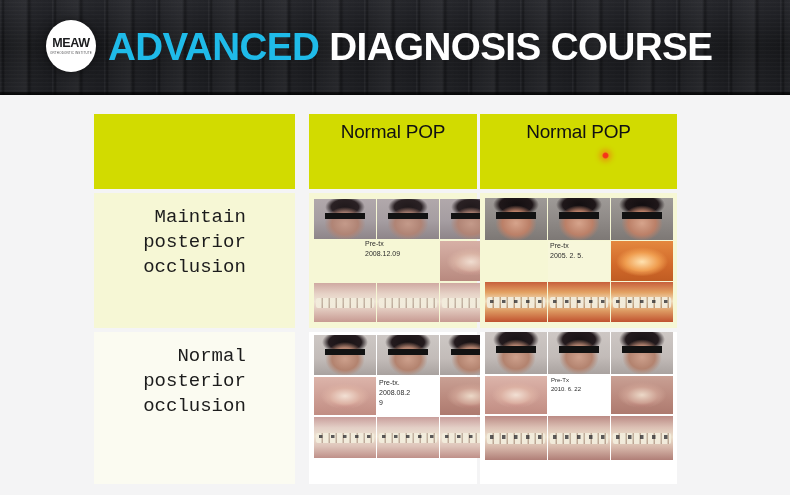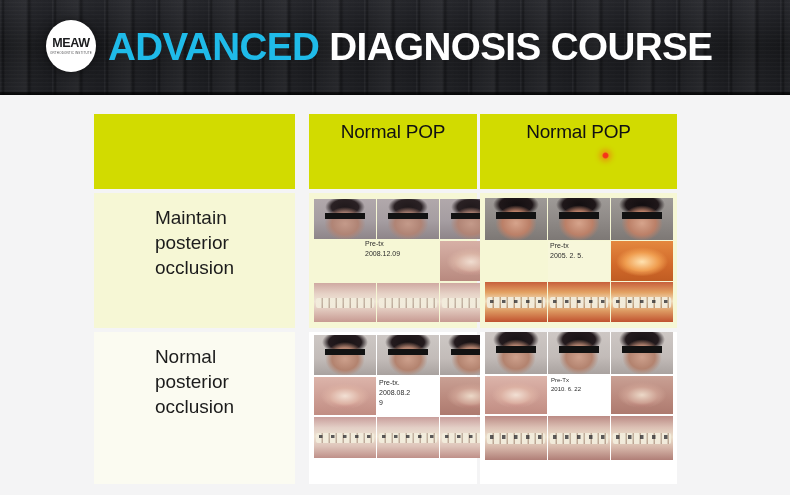--- a/index.html
+++ b/index.html
@@ -131,22 +131,23 @@
     display: flex;
     align-items: flex-start;
     justify-content: center;
     padding-top: 12px;
     height: 100%;
     box-sizing: border-box;
   }
   .label-text {
     font-size: 19px;
     line-height: 25px;
-    text-align: left;
+    text-align: right;
     color: #1c1c1c;
+    font-family: Liberation Mono, monospace;
   }
 
   
   .laser-dot {
     position: absolute;
     width: 7px; height: 7px;
     border-radius: 50%;
     background: radial-gradient(circle, #ff2b16 0%, #f23a18 45%, rgba(255,80,40,0.55) 70%, rgba(255,120,60,0) 100%);
     box-shadow: 0 0 5px 3px rgba(255,60,30,0.35);
   }

